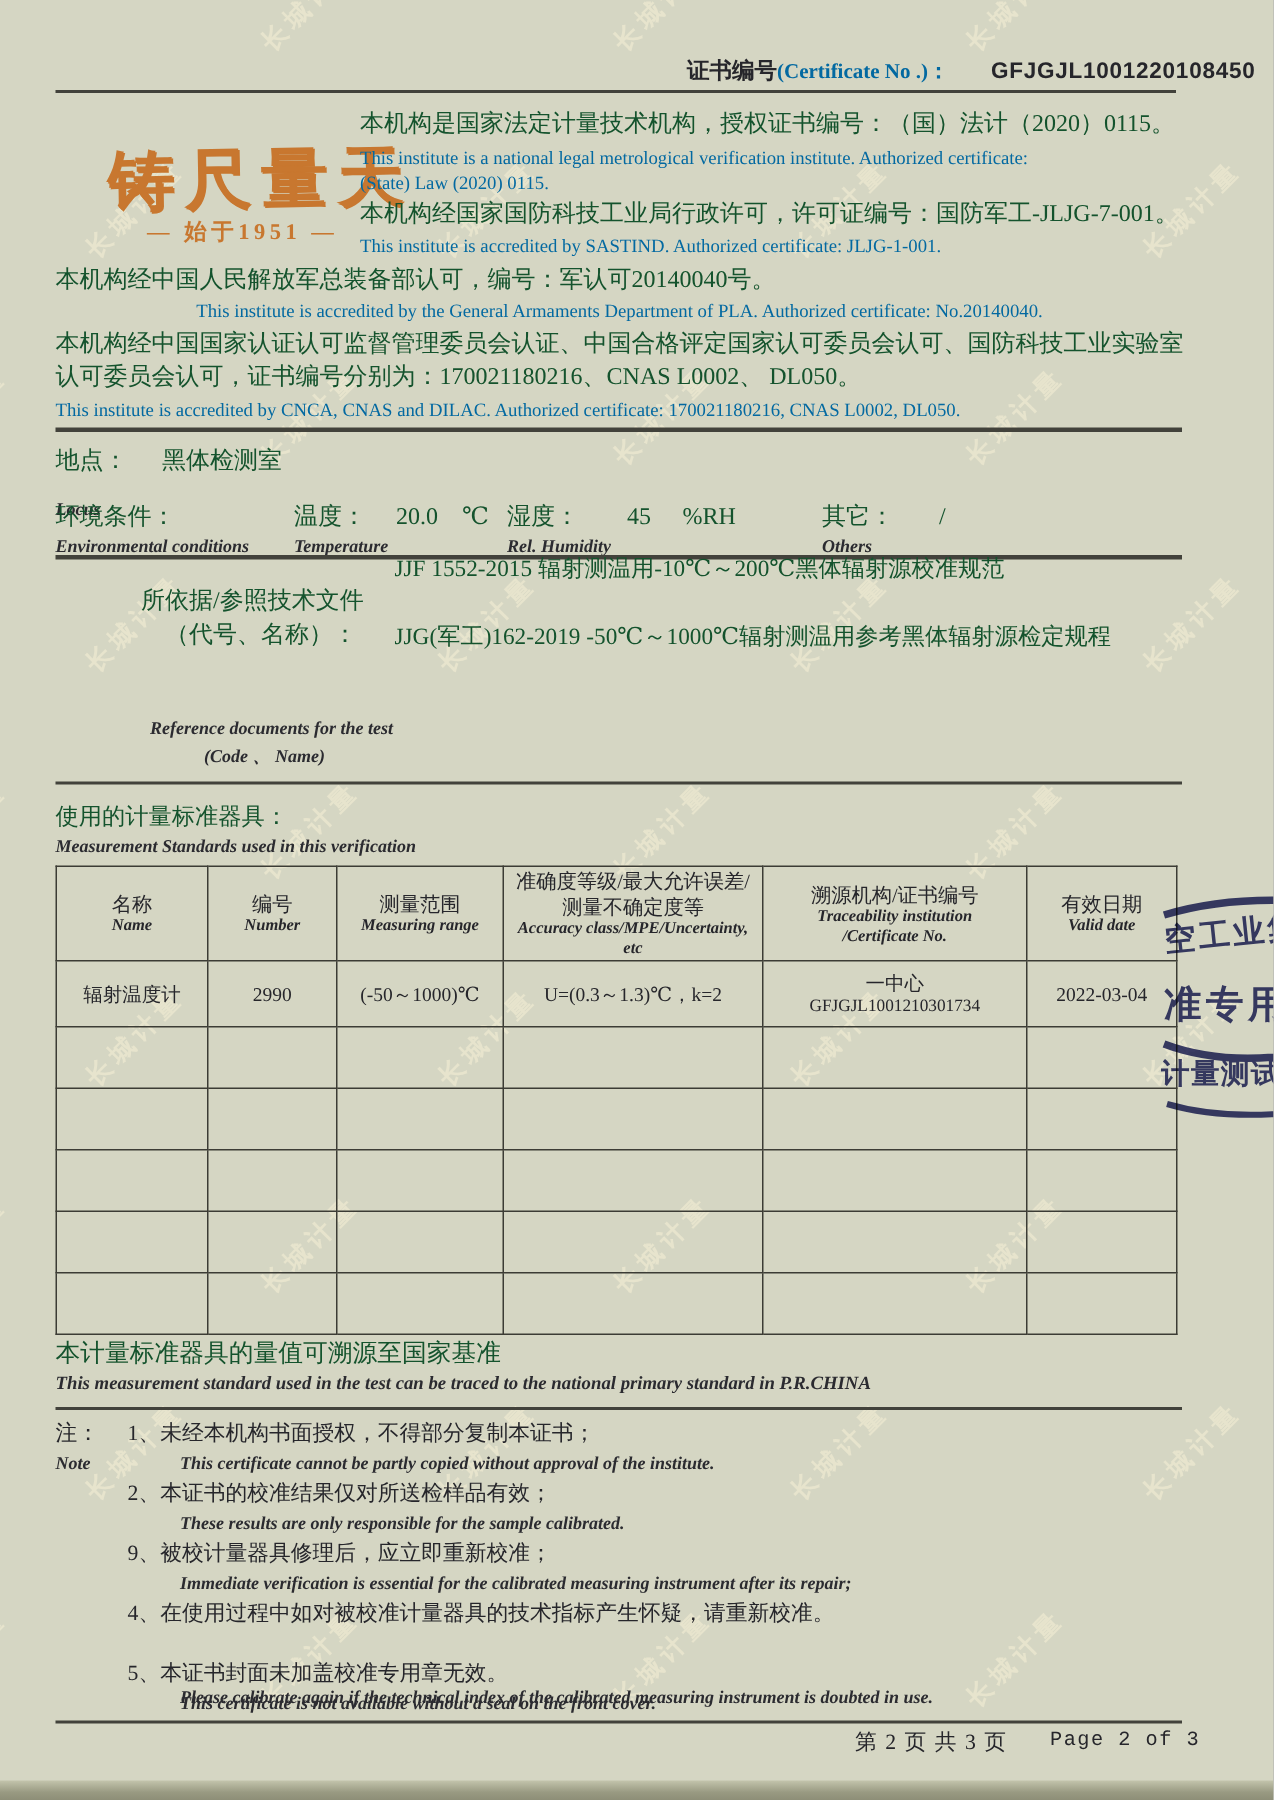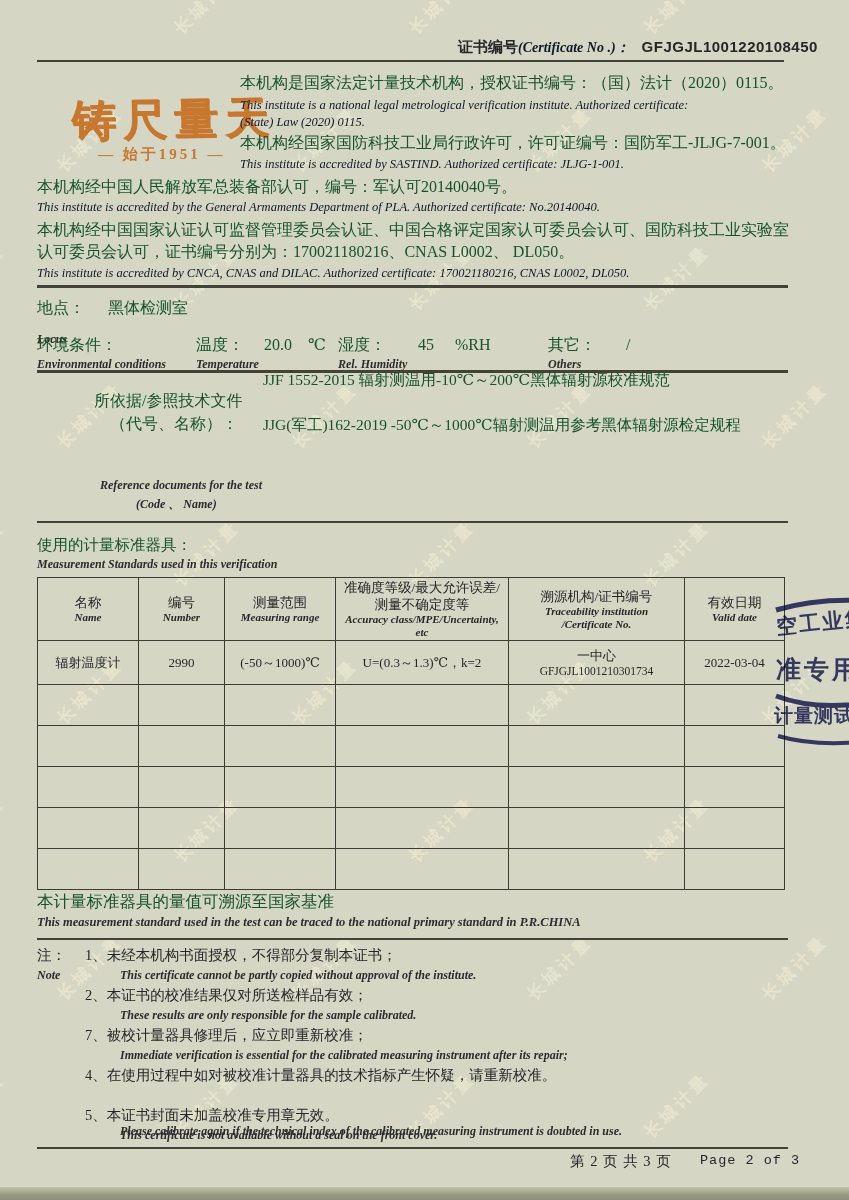--- a/index.html
+++ b/index.html
@@ -8,21 +8,21 @@
     position:relative;
     width:849px;height:1200px;
     background:#d5d6c3;
     overflow:hidden;
     font-family:"Liberation Serif","DejaVu Serif",serif;
     color:#26262b;
   }
   .abs{position:absolute;}
   .cn{font-size:16px;line-height:22px;color:#14532d;}
   .cn-sm{font-size:14.5px;color:#26262b;}
-  .en-it{font-style:italic;font-size:12.5px;line-height:17px;color:#0f172a;}
+  .en-it{font-size:12.5px;line-height:17px;color:#0369a1;}
   .en-bi{font-style:italic;font-weight:bold;font-size:12px;color:#2b2b30;}
   .rule{position:absolute;background:#42423b;}
   .logo-title{
     font-size:44px;font-weight:bold;color:#c8772f;
     letter-spacing:7px;transform:rotate(-1deg);
     text-shadow:1px 1px 0 #c8772f;
     font-family:"DejaVu Serif",serif;
   }
   .logo-sub{font-size:15px;font-weight:bold;color:#c8772f;letter-spacing:3px;}
   .certno{font-family:"Liberation Sans","DejaVu Sans",sans-serif;font-weight:bold;font-size:15px;letter-spacing:.5px;}
@@ -82,35 +82,35 @@
       <span class="wm" style="left: 518px; top: 956px;">长城计量</span>
       <span class="wm" style="left: 753px; top: 956px;">长城计量</span>
       <span class="wm" style="left: -70px; top: 1094px;">长城计量</span>
       <span class="wm" style="left: 165px; top: 1094px;">长城计量</span>
       <span class="wm" style="left: 400px; top: 1094px;">长城计量</span>
       <span class="wm" style="left: 635px; top: 1094px;">长城计量</span>
     </div>
 
   <div class="abs" style="left:458px;top:38px;white-space:nowrap;">
     <span class="lblb">证书编号</span><span class="en-it" style="font-size:14px;font-weight:bold;">(Certificate No .)：</span>
-    <span class="certno" style="margin-left:8px;">GFJGJL1001220108450</span>
+    <span class="certno" style="margin-left:24px;">GFJGJL1001220108450</span>
   </div>
   <div class="rule" style="left:37px;top:60px;width:747px;height:2px;"></div>
 
   <div class="abs logo-title" style="left:72px;top:90px;">铸尺量天</div>
   <div class="abs logo-sub" style="left:98px;top:145px;">— 始于1951 —</div>
 
   <div class="abs cn" style="left:240px;top:72px;width:555px;">本机构是国家法定计量技术机构，授权证书编号：（国）法计（2020）0115。</div>
   <div class="abs en-it" style="left:240px;top:97px;width:555px;">This institute is a national legal metrological verification institute.  Authorized certificate:</div>
   <div class="abs en-it" style="left:240px;top:114px;width:555px;">(State) Law (2020) 0115.</div>
   <div class="abs cn" style="left:240px;top:132px;width:555px;">本机构经国家国防科技工业局行政许可，许可证编号：国防军工-JLJG-7-001。</div>
   <div class="abs en-it" style="left:240px;top:156px;width:555px;">This institute is accredited by SASTIND. Authorized certificate: JLJG-1-001.</div>
 
   <div class="abs cn" style="left:37px;top:176px;width:752px;">本机构经中国人民解放军总装备部认可，编号：军认可20140040号。</div>
-  <div class="abs en-it" style="left:37px;top:199px;width:752px;">This institute is accredited by the General Armaments Department of PLA. Authorized certificate: No.20140040.</div>
+  <div class="abs en-it" style="left:37px;top:199px;width:752px;text-align:center;">This institute is accredited by the General Armaments Department of PLA. Authorized certificate: No.20140040.</div>
   <div class="abs cn" style="left:37px;top:219px;width:752px;">本机构经中国国家认证认可监督管理委员会认证、中国合格评定国家认可委员会认可、国防科技工业实验室认可委员会认可，证书编号分别为：170021180216、CNAS L0002、 DL050。</div>
   <div class="abs en-it" style="left:37px;top:265px;width:752px;">This institute is accredited by CNCA, CNAS and DILAC. Authorized certificate: 170021180216, CNAS L0002, DL050.</div>
 
   <div class="rule" style="left:37px;top:285px;width:751px;height:2.5px;"></div>
 
   <div class="abs cn" style="left:37px;top:297px;">地点：</div>
   <div class="abs cn" style="left:108px;top:297px;">黑体检测室</div>
   <div class="abs en-bi" style="left:37px;top:320px;margin-top:12px;">Locus</div>
 
   <div class="abs cn" style="left:37px;top:334px;">环境条件：</div>
@@ -239,21 +239,21 @@
 
   <div class="rule" style="left:37px;top:938px;width:751px;height:2px;"></div>
 
   <div class="abs cn-sm" style="left:37px;top:946px;">注：</div>
   <div class="abs en-bi" style="left:37px;top:968px;">Note</div>
 
   <div class="abs cn-sm" style="left:85px;top:946px;">1、未经本机构书面授权，不得部分复制本证书；</div>
   <div class="abs en-bi" style="left:120px;top:968px;">This certificate cannot be partly copied without approval of the institute.</div>
   <div class="abs cn-sm" style="left:85px;top:986px;">2、本证书的校准结果仅对所送检样品有效；</div>
   <div class="abs en-bi" style="left:120px;top:1008px;">These results are only responsible for the sample calibrated.</div>
-  <div class="abs cn-sm" style="left:85px;top:1026px;">7、被校计量器具修理后，应立即重新校准；</div>
+  <div class="abs cn-sm" style="left:85px;top:1026px;">9、被校计量器具修理后，应立即重新校准；</div>
   <div class="abs en-bi" style="left:120px;top:1048px;">Immediate verification is essential for the calibrated measuring instrument after its repair;</div>
   <div class="abs cn-sm" style="left:85px;top:1066px;">4、在使用过程中如对被校准计量器具的技术指标产生怀疑，请重新校准。</div>
   <div class="abs en-bi" style="left:120px;top:1088px;margin-top:36px;">Please calibrate again if the technical index of the calibrated measuring instrument is doubted in use.</div>
   <div class="abs cn-sm" style="left:85px;top:1106px;">5、本证书封面未加盖校准专用章无效。</div>
   <div class="abs en-bi" style="left:120px;top:1128px;">This certificate is not available without a seal on the front cover.</div>
 
   <div class="rule" style="left:37px;top:1147px;width:751px;height:1.5px;"></div>
   <div class="abs cn-sm" style="left:570px;top:1152px;letter-spacing:1px;">第 2 页 共 3 页</div>
   <div class="abs" style="left:700px;top:1153px;font-size:13.5px;letter-spacing:1px;font-family:'Liberation Mono','DejaVu Sans Mono',monospace;">Page 2 of 3</div>
 

